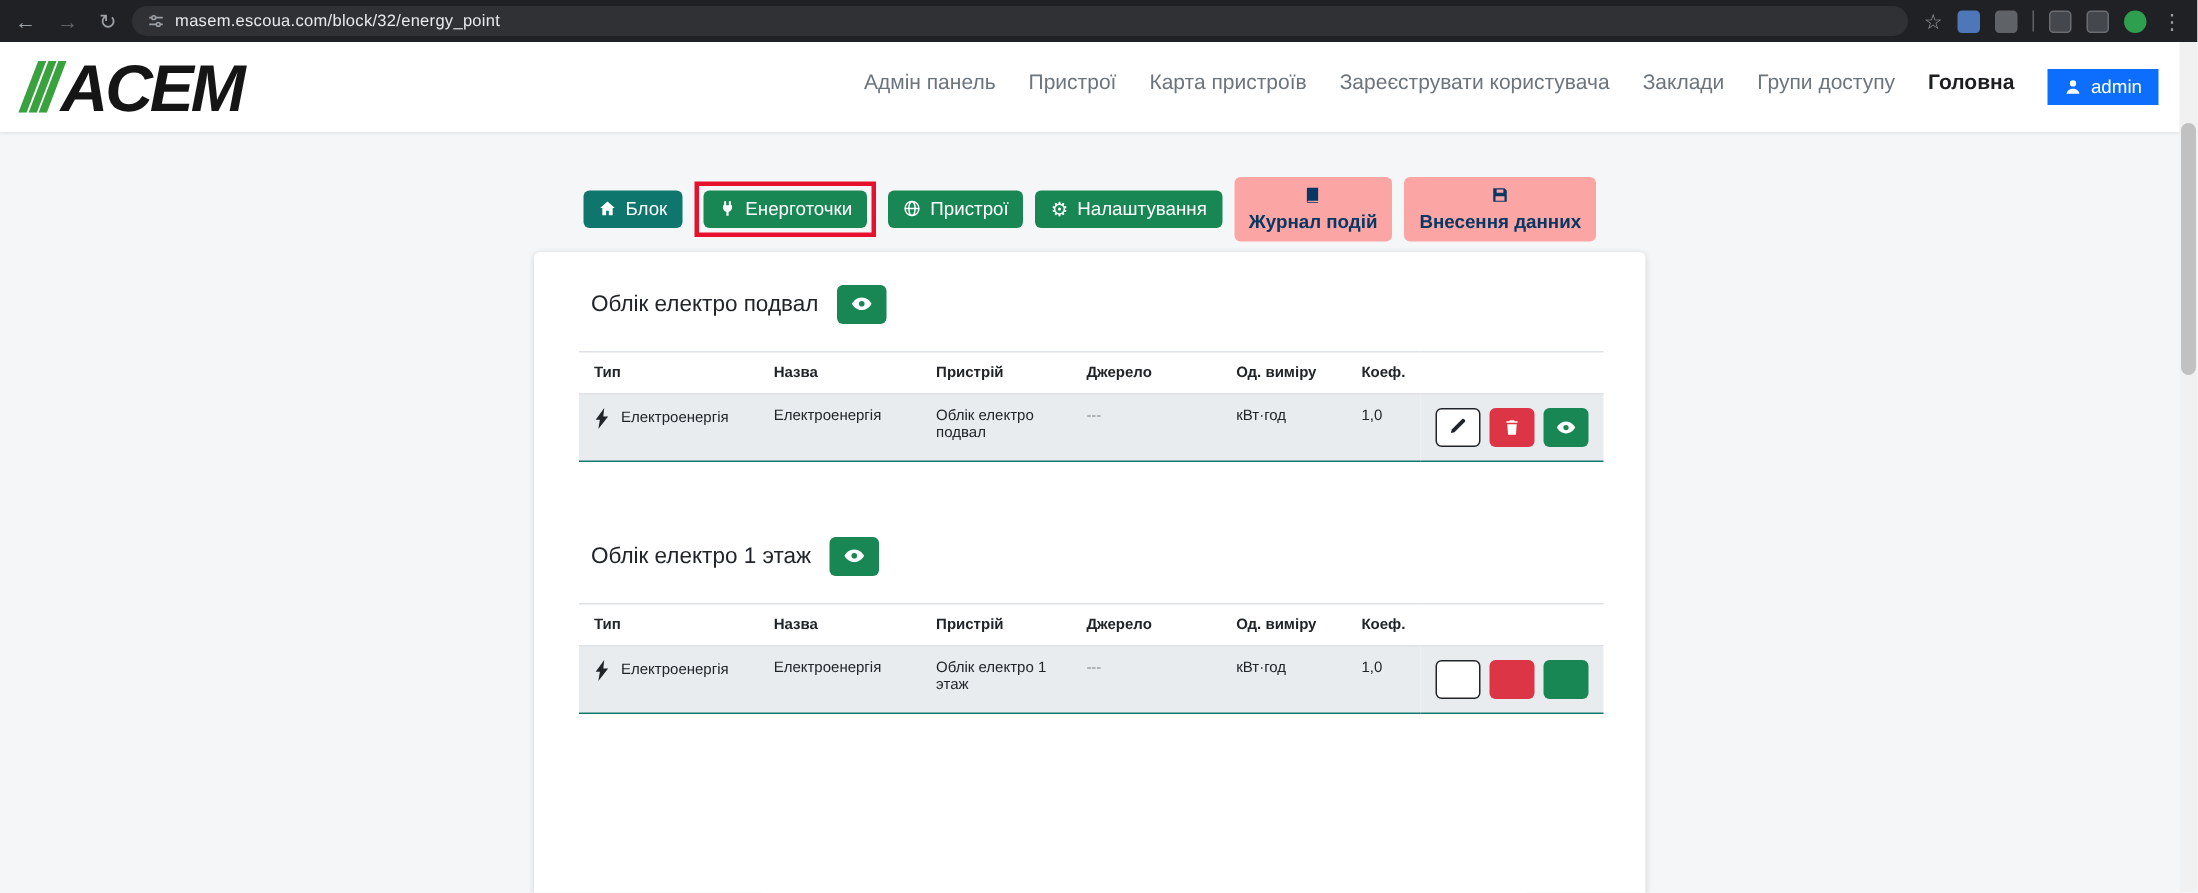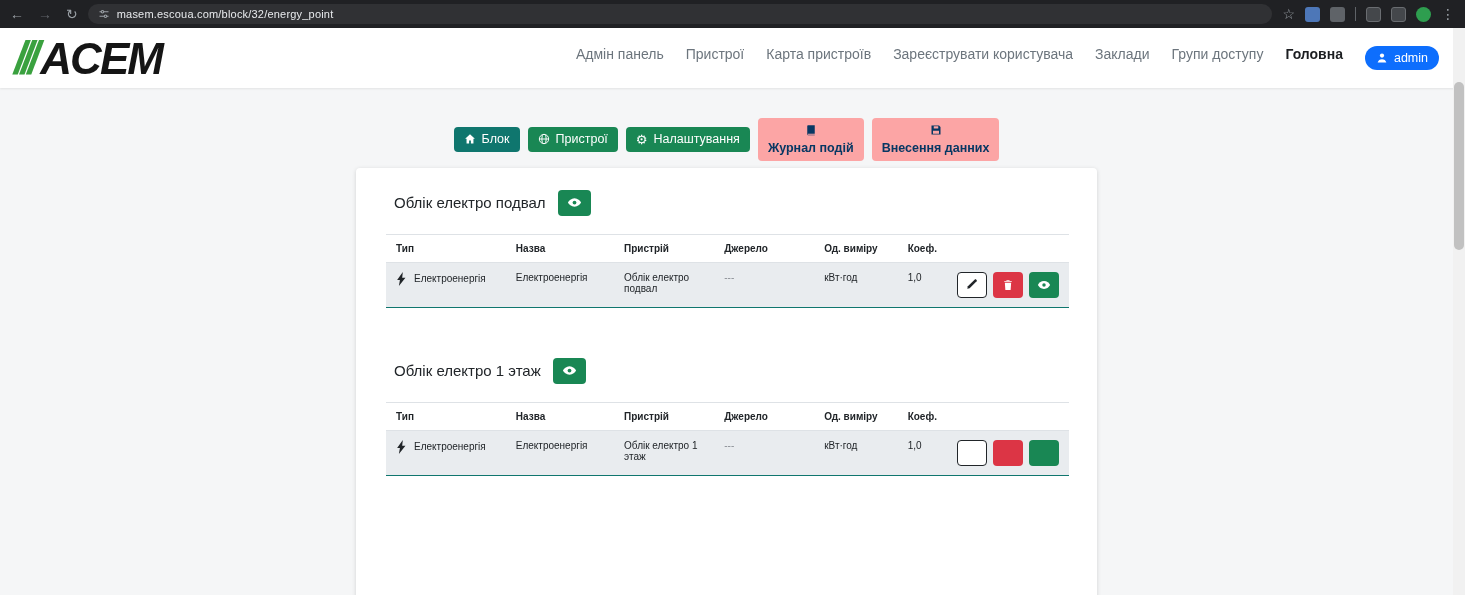--- a/index.html
+++ b/index.html
@@ -44,21 +44,21 @@
   }
   .logo-text {
     color: #151515; font-style: italic; font-weight: 800; font-size: 44px;
     letter-spacing: -2px; line-height: 1;
   }
   .nav { display: flex; align-items: flex-start; gap: 22px; }
   .nav a { font-size: 14px; color: #6c757d; text-decoration: none; cursor: pointer; white-space: nowrap; }
   .nav a.active { color: #1c1e21; font-weight: 600; }
   .admin-btn {
     background: #0d6efd; border: none; color: #fff; font-size: 12.5px;
-    padding: 5px 11px; border-radius: 12px; display: inline-flex; gap: 6px;
+    padding: 5px 11px; border-radius: 0; display: inline-flex; gap: 6px;
     align-items: center; cursor: pointer; font-family: inherit;
   }
 
   
   .content { width: 741px; margin-left: 356px; }
   .toolbar { display: flex; justify-content: center; align-items: center; gap: 8px; margin-top: 30px; }
   .btn {
     border: none; border-radius: 4px; padding: 6px 10px; font-size: 12.5px;
     display: inline-flex; align-items: center; gap: 6px; cursor: pointer;
     font-family: inherit; white-space: nowrap; line-height: 1;
@@ -172,20 +172,30 @@
   <div class="toolbar">
     <button class="btn primary">
       <span style="display:inline-flex;">
         <svg width="12" height="12" viewBox="0 0 16 16" fill="currentColor">
             <path d="M8 1.8 1.5 7.5h1.9V14h3.4v-4h2.4v4h3.4V7.5h1.9z"></path>
           </svg>
       </span>
       <span>Блок</span>
     </button>
 
+    <span class="annotation">
+      <button class="btn success">
+        <span style="display:inline-flex;">
+          <svg width="12" height="12" viewBox="0 0 16 16" fill="currentColor">
+              <path d="M5 1.5h1.8V5h2.4V1.5H11V5h1v2.2c0 1.9-1.2 3.4-3 3.9v3.4H7v-3.4c-1.8-.5-3-2-3-3.9V5h1z"></path>
+            </svg>
+        </span>
+        <span>Енерготочки</span>
+      </button>
+    </span>
 
     <button class="btn success">
       <span style="display:inline-flex;">
         <svg width="12" height="12" viewBox="0 0 16 16" fill="none" stroke="currentColor" stroke-width="1.3">
             <circle cx="8" cy="8" r="6.2"></circle>
             <ellipse cx="8" cy="8" rx="2.8" ry="6.2"></ellipse>
             <path d="M1.8 8h12.4"></path>
           </svg>
       </span>
       <span>Пристрої</span>

